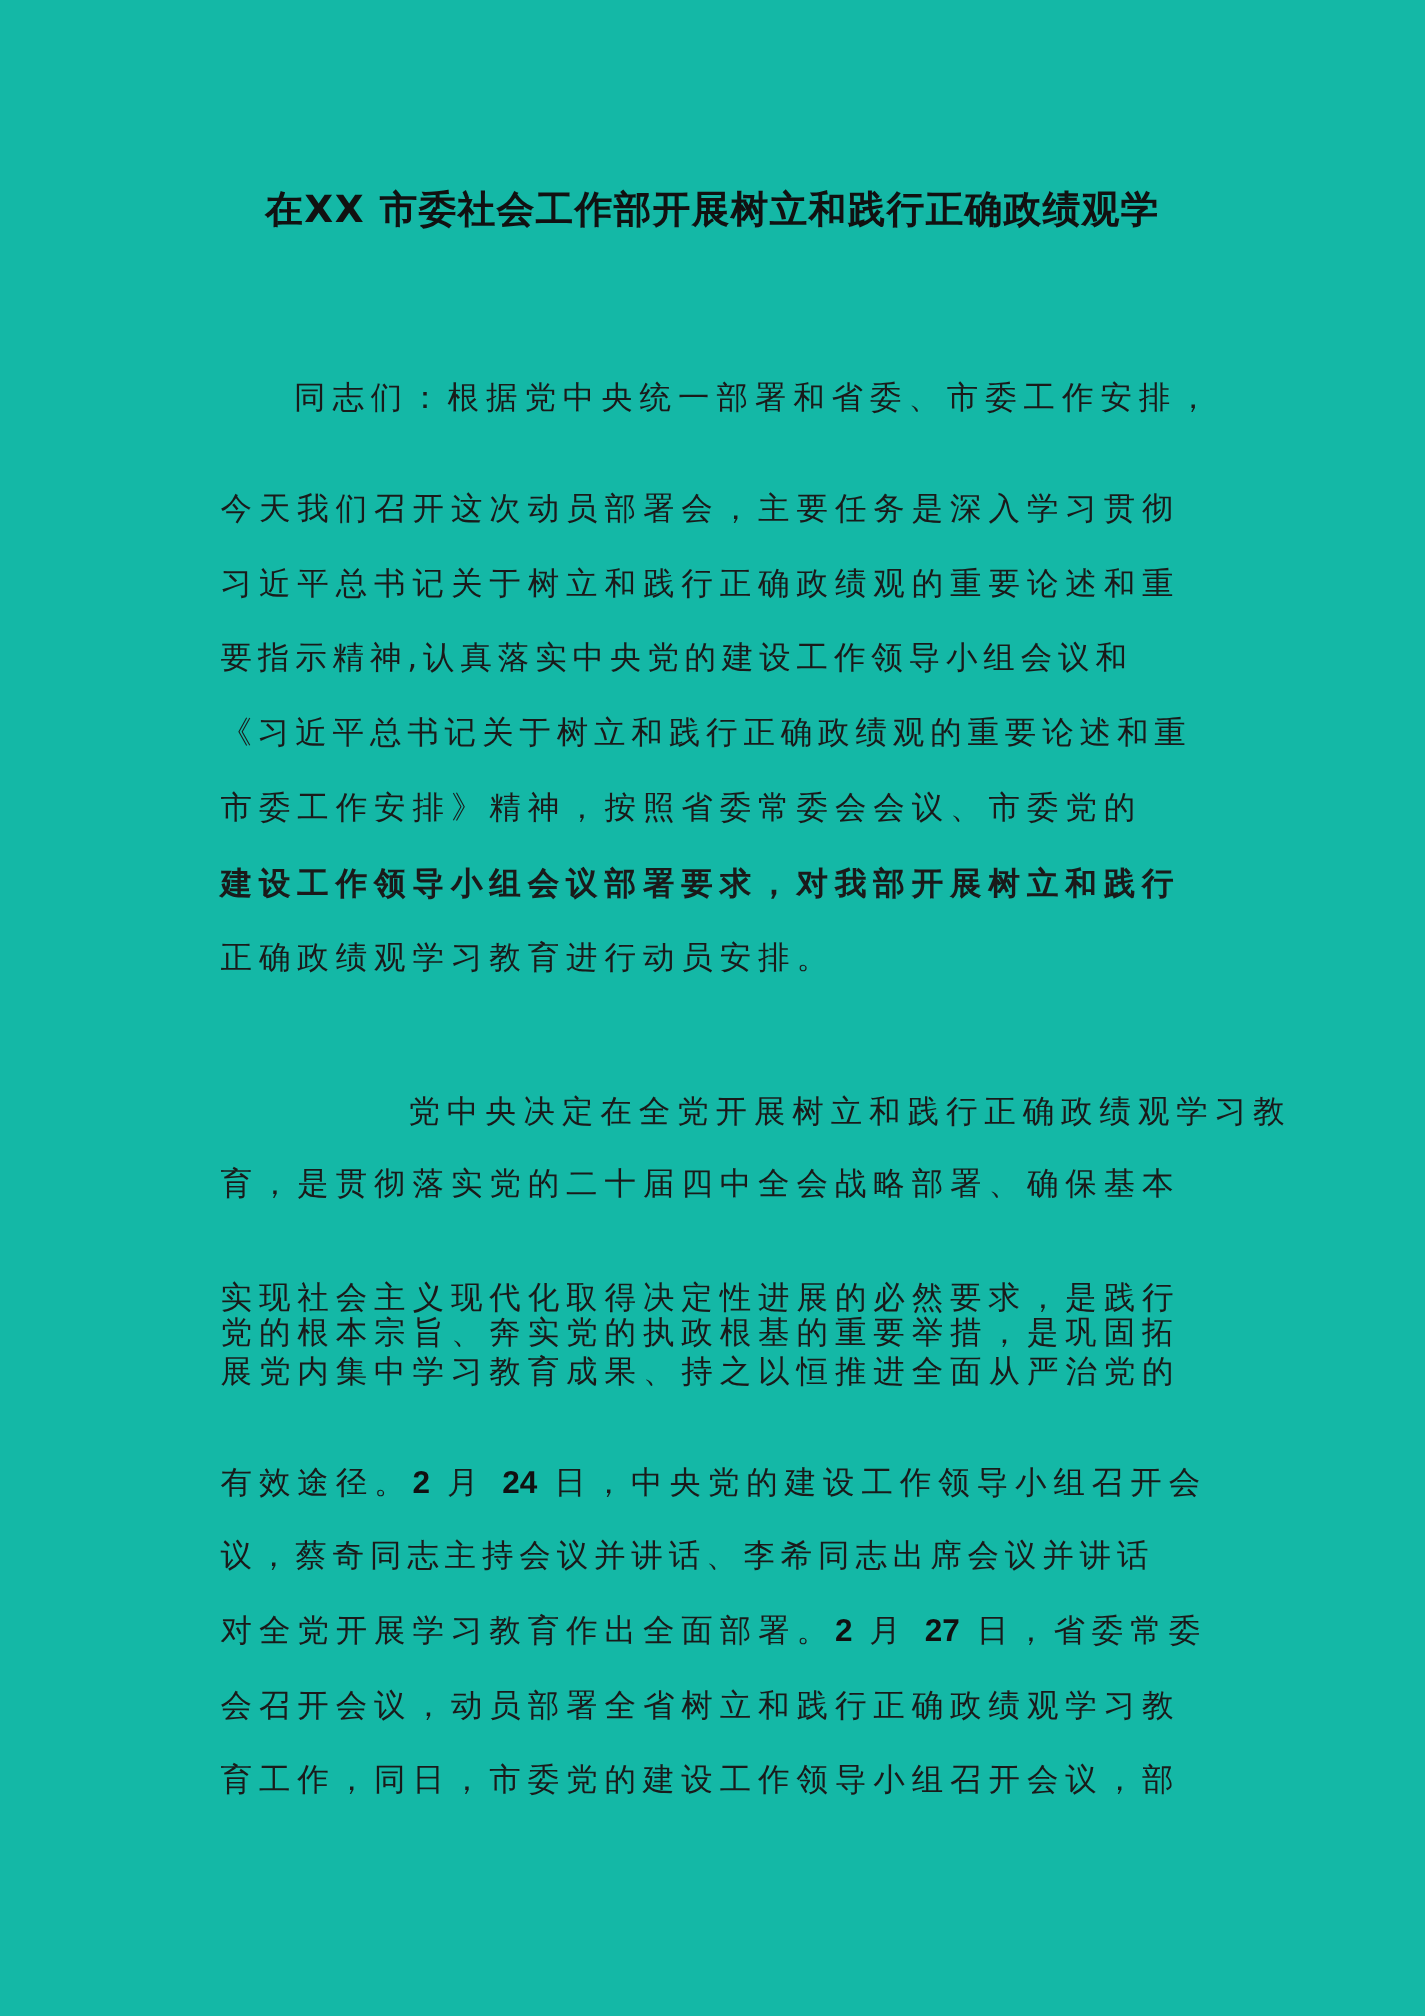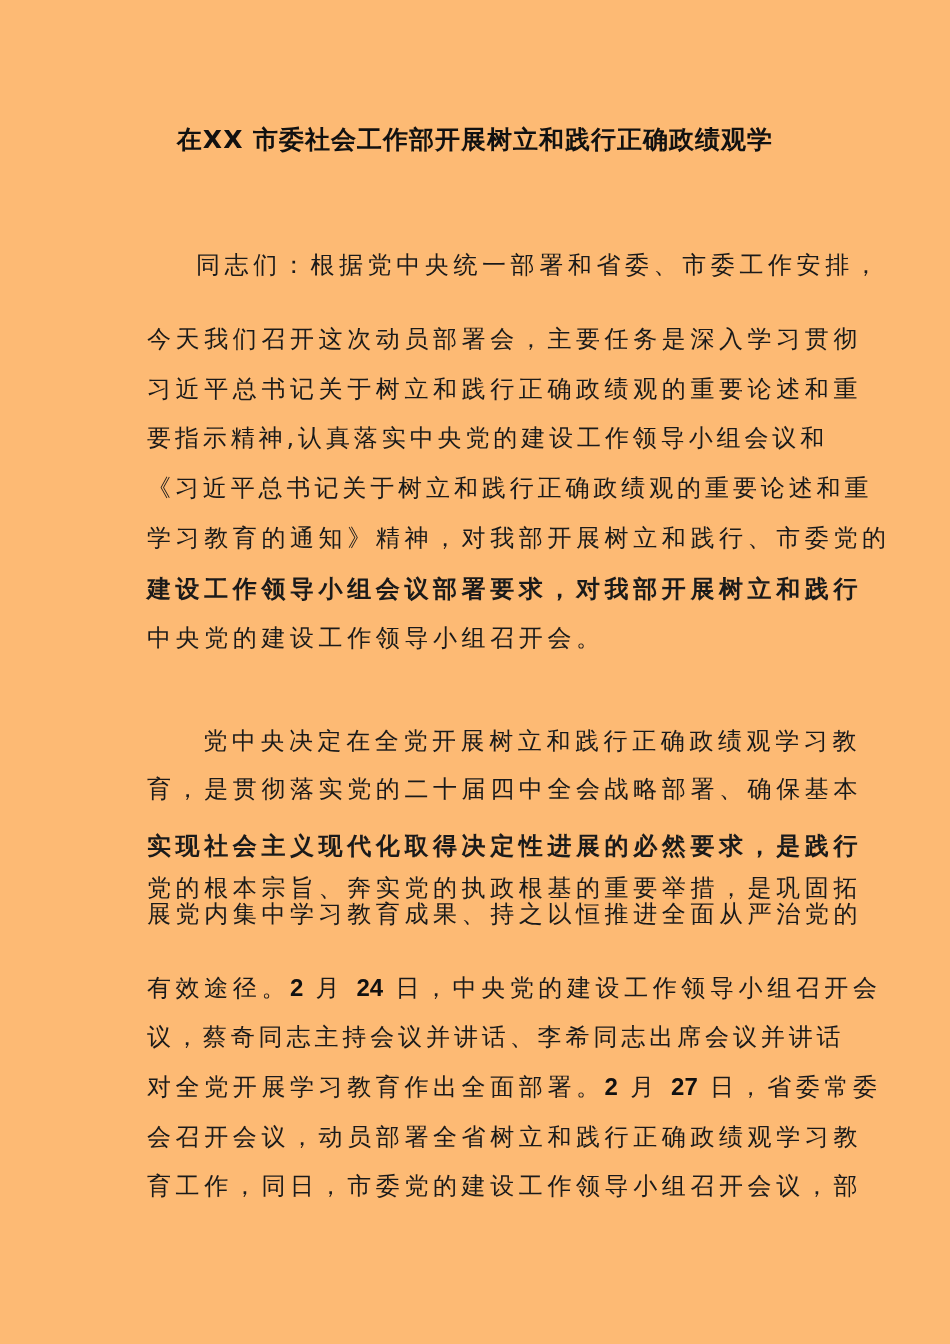--- a/index.html
+++ b/index.html
@@ -14,41 +14,41 @@
       overflow: hidden;
       font-family: "DejaVu Sans", sans-serif;
       color: #1a1a1a;
     }
     .page {
       position: absolute;
       left: 0;
       top: 0;
       width: 950px;
       height: 1344px;
-      background: #fdba74;
+      background: #14b8a6;
     }
     .title {
       position: absolute;
       left: 140px;
       width: 670px;
       text-align: center;
       font-size: 25px;
       font-weight: bold;
       letter-spacing: 1px;
       line-height: 30px;
       color: #111111;
       white-space: nowrap;
     }
     .title-line-1 { top: 125px; }
     .title-line-2 { top: 178px; }
     .line {
       position: absolute;
       left: 147px;
       width: 665px;
-      font-size: 24px;
+      font-size: 21px;
       line-height: 30px;
       letter-spacing: 4.6px;
       white-space: nowrap;
       color: #1a1a1a;
       font-family: "DejaVu Sans", sans-serif;
     }
     .line.indent { left: 196px; }
     .line.tight { letter-spacing: 3.9px; }
     .num {
       font-family: "Liberation Sans", sans-serif;
@@ -63,29 +63,29 @@
 <div class="page">
 
   <div class="title title-line-1">在XX 市委社会工作部开展树立和践行正确政绩观学</div>
 
   <div>
     <div class="line indent" style="top:250px;">同志们：根据党中央统一部署和省委、市委工作安排，</div>
     <div class="line" style="top:324px;">今天我们召开这次动员部署会，主要任务是深入学习贯彻</div>
     <div class="line" style="top:374px;">习近平总书记关于树立和践行正确政绩观的重要论述和重</div>
     <div class="line tight" style="top:423px;">要指示精神,认真落实中央党的建设工作领导小组会议和</div>
     <div class="line tight" style="top:473px;">《习近平总书记关于树立和践行正确政绩观的重要论述和重</div>
-    <div class="line" style="top:523px;">学习教育的通知》精神，对我部开展树立和践行、市委党的</div>
+    <div class="line" style="top:523px;">市委工作安排》精神，按照省委常委会会议、市委党的</div>
     <div class="line" style="top:574px;font-weight:bold;">建设工作领导小组会议部署要求，对我部开展树立和践行</div>
-    <div class="line" style="top:623px;">中央党的建设工作领导小组召开会。</div>
+    <div class="line" style="top:623px;">正确政绩观学习教育进行动员安排。</div>
   </div>
 
   <div>
     <div class="line indent" style="top:726px;text-align:right;">党中央决定在全党开展树立和践行正确政绩观学习教</div>
     <div class="line" style="top:774px;">育，是贯彻落实党的二十届四中全会战略部署、确保基本</div>
-    <div class="line" style="top:831px;font-weight:bold;">实现社会主义现代化取得决定性进展的必然要求，是践行</div>
+    <div class="line" style="top:850px;">实现社会主义现代化取得决定性进展的必然要求，是践行</div>
     <div class="line" style="top:873px;">党的根本宗旨、奔实党的执政根基的重要举措，是巩固拓</div>
     <div class="line" style="top:899px;">展党内集中学习教育成果、持之以恒推进全面从严治党的</div>
     <div class="line" style="top:973px;">
       <span>有效途径。</span><span class="num">2</span> <span>月</span> <span class="num">24</span> <span>日，中央党的建设工作领导小组召开会</span>
     </div>
     <div class="line tight" style="top:1022px;">议，蔡奇同志主持会议并讲话、李希同志出席会议并讲话</div>
     <div class="line" style="top:1072px;">
       <span>对全党开展学习教育作出全面部署。</span><span class="num">2</span> <span>月</span> <span class="num">27</span> <span>日，省委常委</span>
     </div>
     <div class="line" style="top:1122px;">会召开会议，动员部署全省树立和践行正确政绩观学习教</div>

